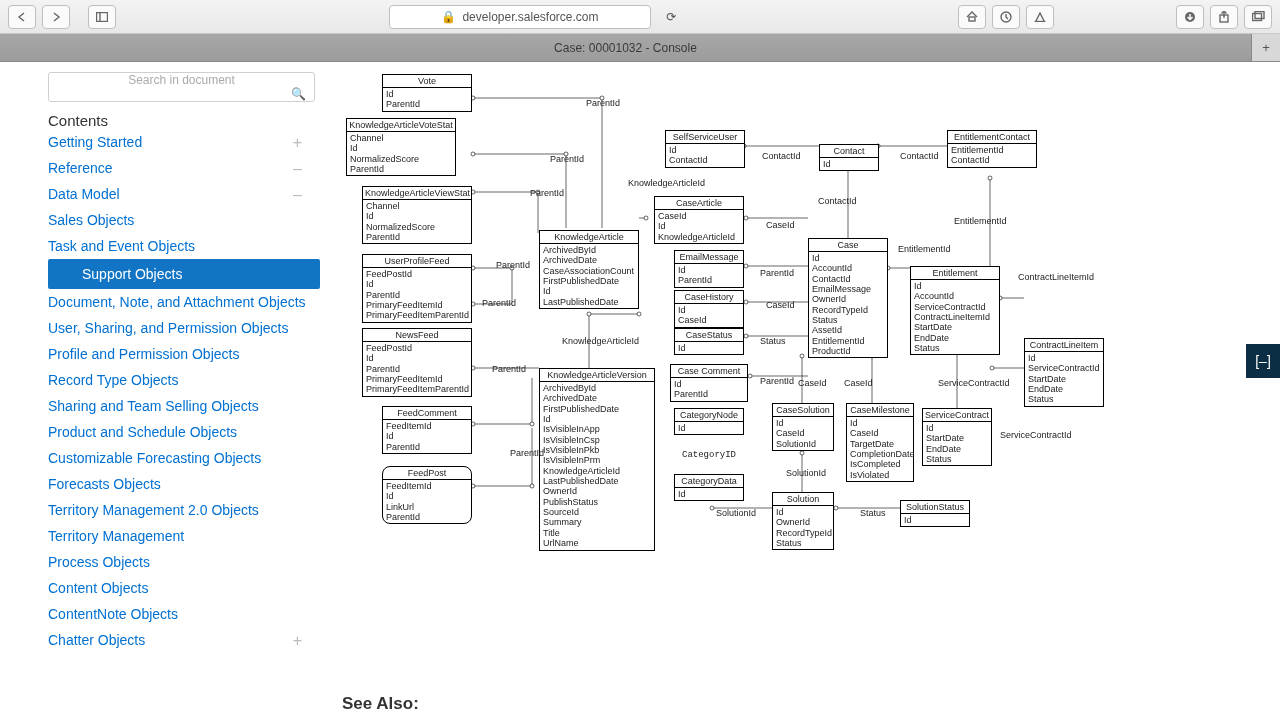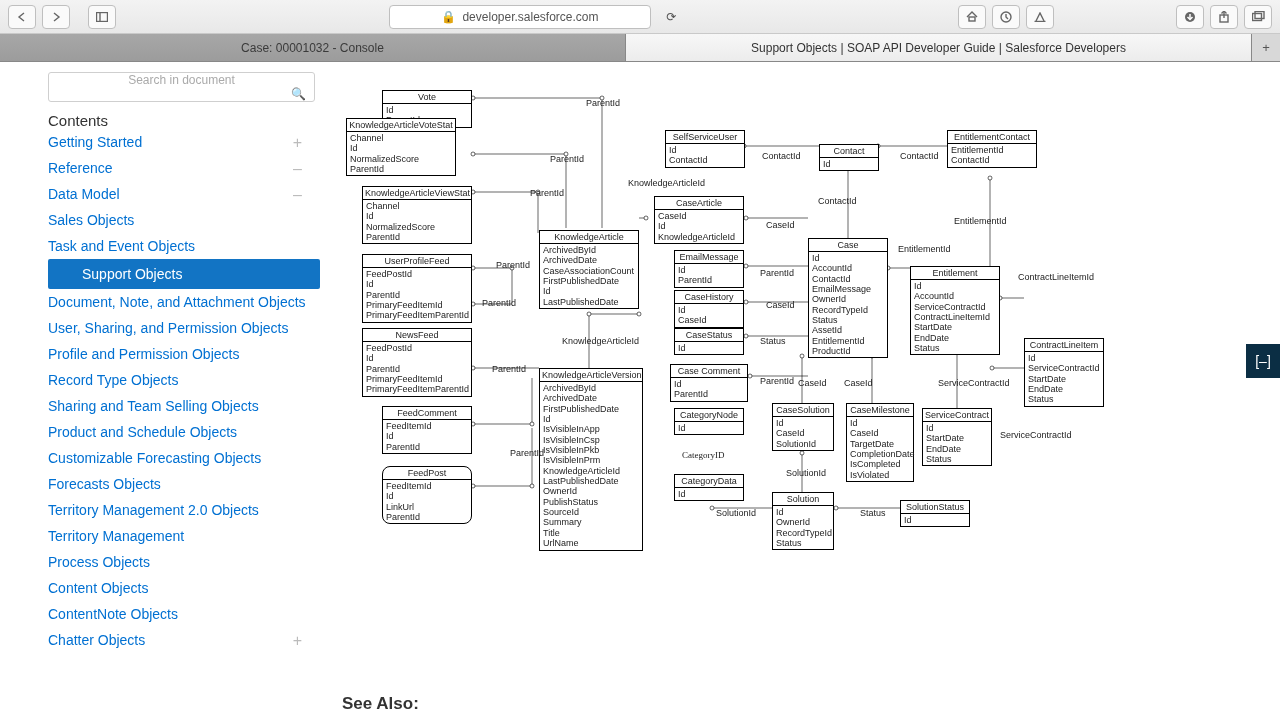--- a/index.html
+++ b/index.html
@@ -105,23 +105,20 @@
       <svg width="13" height="11">
         <rect class="ic" x="0.5" y="2.5" width="9" height="7"></rect>
         <rect class="ic" x="3" y="0.5" width="9" height="7"></rect>
       </svg>
     </div>
 </div>
 
 <div class="tabstrip">
   <div class="tab">
       <span>Case: 00001032 - Console</span>
-    </div>
-  <div class="tab active">
-      <span>Support Objects | SOAP API Developer Guide | Salesforce Developers</span>
     </div>
   <div class="newtab">+</div>
 </div>
 
 <div class="main">
 
   <div class="sidebar">
     <div class="searchbox">
       <span>Search in document</span>
       <span class="sicon">🔍</span>
@@ -222,21 +219,21 @@
           <circle cx="615" cy="280" r="2" fill="#fff" stroke="#000" stroke-width="0.6"></circle>
           <line x1="650" y1="300" x2="710" y2="300" stroke="#000" stroke-width="0.6"></line>
           <circle cx="650" cy="300" r="2" fill="#fff" stroke="#000" stroke-width="0.6"></circle>
           <line x1="710" y1="300" x2="710" y2="290" stroke="#000" stroke-width="0.6"></line>
           <circle cx="710" cy="300" r="2" fill="#fff" stroke="#000" stroke-width="0.6"></circle>
           <line x1="297" y1="246" x2="247" y2="246" stroke="#000" stroke-width="0.6"></line>
           <circle cx="297" cy="246" r="2" fill="#fff" stroke="#000" stroke-width="0.6"></circle>
           <line x1="247" y1="246" x2="247" y2="300" stroke="#000" stroke-width="0.6"></line>
           <circle cx="247" cy="246" r="2" fill="#fff" stroke="#000" stroke-width="0.6"></circle>
         </svg>
-    <div class="entity" style="left: 40px; top: 22px; width: 90px;">
+    <div class="entity" style="left: 40px; top: 6px; width: 90px;">
           <div class="ehead">Vote</div>
           <div class="ebody">Id
 ParentId</div>
         </div>
         <div class="entity" style="left: 4px; top: 50px; width: 110px;">
           <div class="ehead">KnowledgeArticleVoteStat</div>
           <div class="ebody">Channel
 Id
 NormalizedScore
 ParentId</div>
@@ -279,21 +276,21 @@
         </div>
         <div class="entity" style="left: 197px; top: 162px; width: 100px;">
           <div class="ehead">KnowledgeArticle</div>
           <div class="ebody">ArchivedById
 ArchivedDate
 CaseAssociationCount
 FirstPublishedDate
 Id
 LastPublishedDate</div>
         </div>
-        <div class="entity" style="left: 197px; top: 300px; width: 104px;">
+        <div class="entity" style="left: 197px; top: 300px; width: 116px;">
           <div class="ehead">KnowledgeArticleVersion</div>
           <div class="ebody">ArchivedById
 ArchivedDate
 FirstPublishedDate
 Id
 IsVisibleInApp
 IsVisibleInCsp
 IsVisibleInPkb
 IsVisibleInPrm
 KnowledgeArticleId
@@ -426,21 +423,21 @@
         <div style="position: absolute; font-size: 9px; font-family: Arial; left: 286px; top: 110px;">KnowledgeArticleId</div>
         <div style="position: absolute; font-size: 9px; font-family: Arial; left: 220px; top: 268px;">KnowledgeArticleId</div>
         <div style="position: absolute; font-size: 9px; font-family: Arial; left: 420px; top: 83px;">ContactId</div>
         <div style="position: absolute; font-size: 9px; font-family: Arial; left: 558px; top: 83px;">ContactId</div>
         <div style="position: absolute; font-size: 9px; font-family: Arial; left: 476px; top: 128px;">ContactId</div>
         <div style="position: absolute; font-size: 9px; font-family: Arial; left: 424px; top: 152px;">CaseId</div>
         <div style="position: absolute; font-size: 9px; font-family: Arial; left: 418px; top: 200px;">ParentId</div>
         <div style="position: absolute; font-size: 9px; font-family: Arial; left: 424px; top: 232px;">CaseId</div>
         <div style="position: absolute; font-size: 9px; font-family: Arial; left: 418px; top: 268px;">Status</div>
         <div style="position: absolute; font-size: 9px; font-family: Arial; left: 418px; top: 308px;">ParentId</div>
-        <div style="position: absolute; font-size: 9px; font-family: Liberation Serif, serif; left: 340px; top: 382px;">CategoryID</div>
+        <div style="position: absolute; font-size: 9px; font-family: Liberation Mono, monospace; left: 340px; top: 382px;">CategoryID</div>
         <div style="position: absolute; font-size: 9px; font-family: Arial; left: 556px; top: 176px;">EntitlementId</div>
         <div style="position: absolute; font-size: 9px; font-family: Arial; left: 612px; top: 148px;">EntitlementId</div>
         <div style="position: absolute; font-size: 9px; font-family: Arial; left: 502px; top: 310px;">CaseId</div>
         <div style="position: absolute; font-size: 9px; font-family: Arial; left: 456px; top: 310px;">CaseId</div>
         <div style="position: absolute; font-size: 9px; font-family: Arial; left: 444px; top: 400px;">SolutionId</div>
         <div style="position: absolute; font-size: 9px; font-family: Arial; left: 374px; top: 440px;">SolutionId</div>
         <div style="position: absolute; font-size: 9px; font-family: Arial; left: 518px; top: 440px;">Status</div>
         <div style="position: absolute; font-size: 9px; font-family: Arial; left: 596px; top: 310px;">ServiceContractId</div>
         <div style="position: absolute; font-size: 9px; font-family: Arial; left: 676px; top: 204px;">ContractLineItemId</div>
         <div style="position: absolute; font-size: 9px; font-family: Arial; left: 658px; top: 362px;">ServiceContractId</div>

